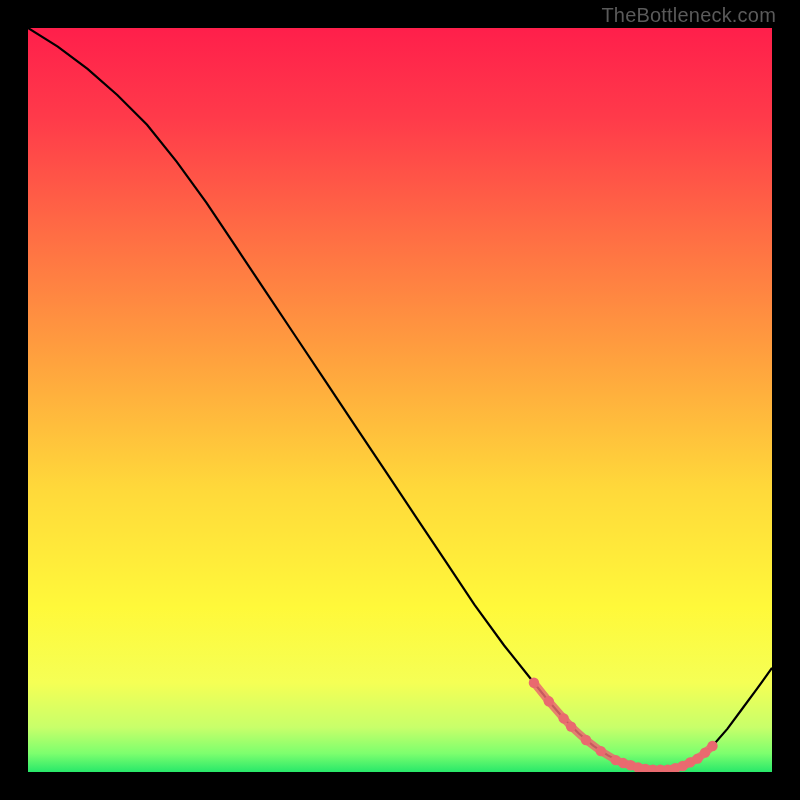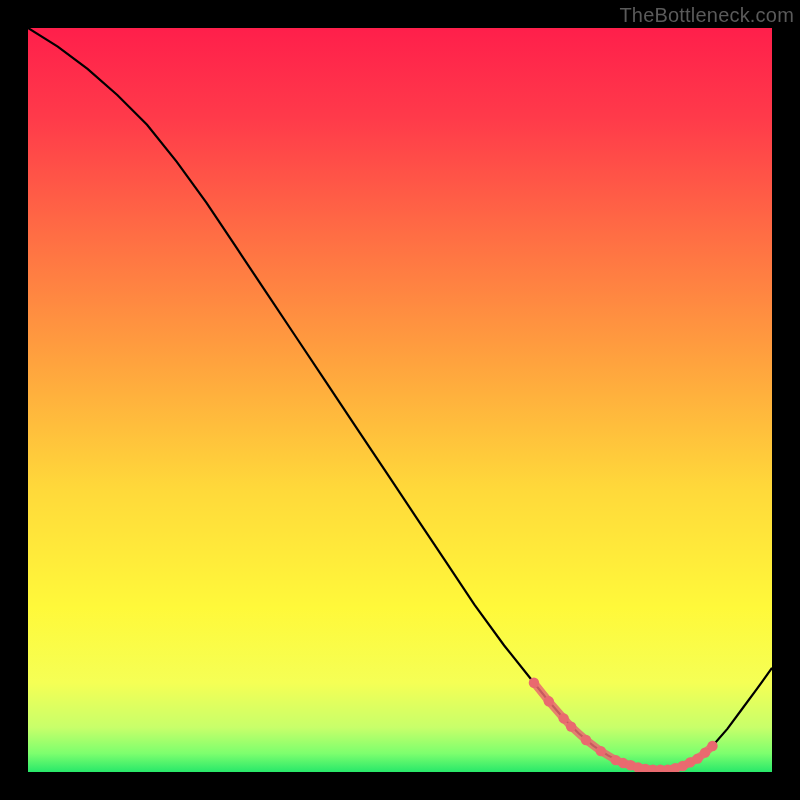--- a/index.html
+++ b/index.html
@@ -1,21 +1,21 @@
 <!DOCTYPE html>
 <html><head>
 <meta charset="utf-8">
 <style>
   * { margin: 0; padding: 0; box-sizing: border-box; }
   html, body { width: 800px; height: 800px; overflow: hidden; background: #000; }
   .wrap { position: relative; width: 800px; height: 800px; background: #000; }
   .attribution {
     position: absolute;
     top: 4px;
-    right: 6px;
+    right: 24px;
     font-family: Arial, Helvetica, sans-serif;
     font-size: 20px;
     color: #5a5a5a;
     font-weight: 500;
     letter-spacing: 0.2px;
   }
   .plot-area {
     position: absolute;
     left: 28px;
     top: 28px;

